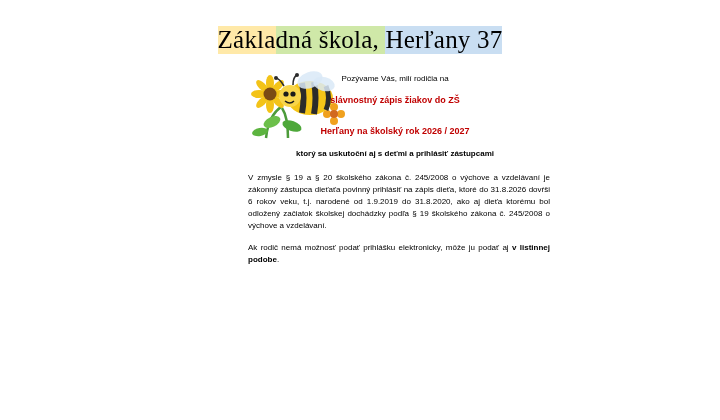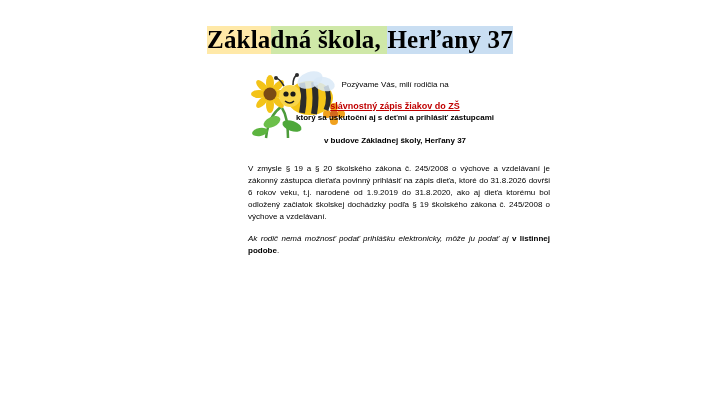--- a/index.html
+++ b/index.html
@@ -25,21 +25,21 @@
   .title-wrap {
     position: absolute;
     top: 26px;
     left: 0;
     width: 720px;
     text-align: center;
   }
   .title {
     display: inline-block;
     font-family: "Liberation Serif", serif;
-    font-weight: bold;
+    font-weight: normal;
     font-size: 25px;
     letter-spacing: 0.2px;
     line-height: 1.1;
     white-space: nowrap;
     border-radius: 11px;
   }
   .title span.l { display: inline-block; }
   .title .hl1 { background: #ffe9a8; }
   .title .hl2 { background: #cfe8a8; }
   .title .hl3 { background: #c9def2; }
@@ -50,47 +50,47 @@
     left: 248px;
     top: 68px;
     width: 108px;
     height: 72px;
   }
 
   
   .body-text {
     position: absolute;
     left: 240px;
-    top: 80px;
+    top: 74px;
     width: 310px;
     font-size: 8px;
   }
   .line {
     margin: 0 0 9px 0;
     line-height: 1.35;
   }
   .c { text-align: center; }
   .b { font-weight: bold; }
   .red { color: #c00000; }
   .blue { color: #1f3f8f; }
   .sm { font-size: 7.5px; }
   .bigger { font-size: 9px; }
   .link {
     color: #1155cc;
     text-decoration: underline;
   }
-  .gap-s { margin-bottom: 1px; text-decoration: underline; }
+  .gap-s { margin-bottom: 19px; }
   .gap-m { margin-bottom: 12px; }
   .gap-l { margin-bottom: 16px; }
   .para {
     margin: 0 0 10px 8px;
     line-height: 1.5;
     text-align: justify;
   }
-  .normal-weight { font-weight: normal; font-style: italic; }
+  .normal-weight { font-weight: normal; }
 </style>
 </head>
 <body>
 
 <div class="page">
 
   <div class="title-wrap">
     <div class="title">
       <span class="l hl1">Z</span><span class="l hl1">á</span><span class="l hl1">k</span><span class="l hl1">l</span><span class="l hl1">a</span><span class="l hl2">d</span><span class="l hl2">n</span><span class="l hl2">á</span><span class="l hl2">&nbsp;</span><span class="l hl2">š</span><span class="l hl2">k</span><span class="l hl2">o</span><span class="l hl2">l</span><span class="l hl2">a</span><span class="l hl2">,</span><span class="l hl2">&nbsp;</span><span class="l hl3">H</span><span class="l hl3">e</span><span class="l hl3">r</span><span class="l hl3">ľ</span><span class="l hl3">a</span><span class="l hl3">n</span><span class="l hl3">y</span><span class="l hl3">&nbsp;</span><span class="l hl3">3</span><span class="l hl3">7</span>
     </div>
@@ -148,26 +148,26 @@
         <ellipse cx="14" cy="-14" rx="11" ry="7" fill="#d9e9f7" opacity="0.85" transform="rotate(15 14 -14)"></ellipse>
       </g>
     </svg>
   </div>
 
   <div class="body-text">
 
     <p class="line c">Pozývame Vás, milí rodičia  na</p>
 
     <p class="line c b red bigger gap-s">slávnostný zápis žiakov do ZŠ</p>
+    <p class="line c b red bigger gap-m">Herľany na školský rok 2026 / 2027</p>
 
     <p class="line c b gap-m">ktorý sa uskutoční  aj s deťmi a prihlásiť  zástupcami</p>
 
 
 
-    <p class="line c b gap-l">v budove Základnej školy, Herľany 37</p>
 
     <p class="para">V zmysle § 19 a § 20 školského zákona č. 245/2008 o výchove a vzdelávaní  je  zákonný zástupca dieťaťa povinný prihlásiť na zápis dieťa, ktoré do 31.8.2026 dovŕši 6 rokov veku, t.j. narodené  od 1.9.2019 do 31.8.2020, ako aj dieťa ktorému bol  odložený začiatok školskej  dochádzky podľa § 19 školského zákona č. 245/2008 o výchove a vzdelávaní.</p>
 
 
 
     <p class="para">
       <span class="normal-weight">Ak rodič nemá možnosť podať prihlášku elektronicky, môže ju podať aj </span><span class="b">v</span>
       <span class="b">listinnej podobe</span><span>.</span>
     </p>
 

